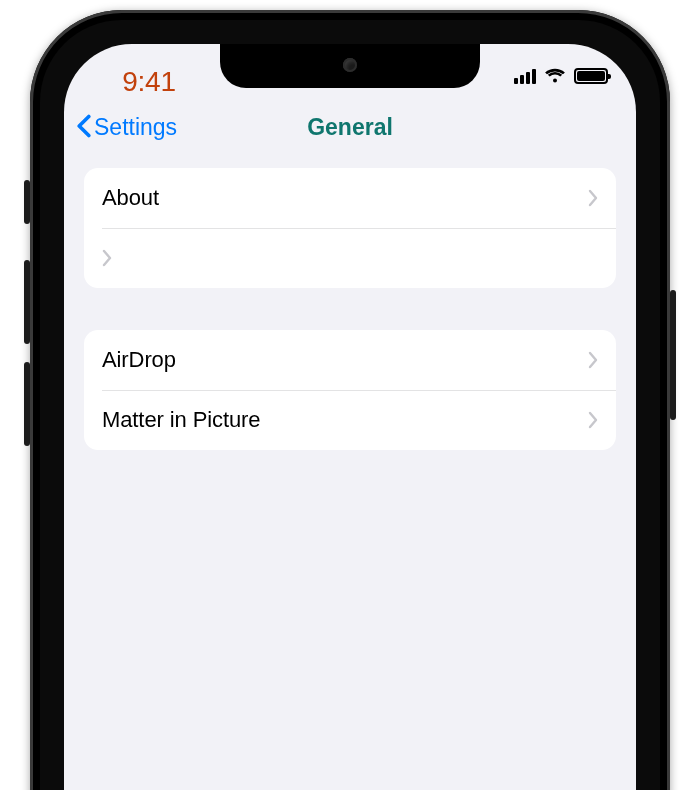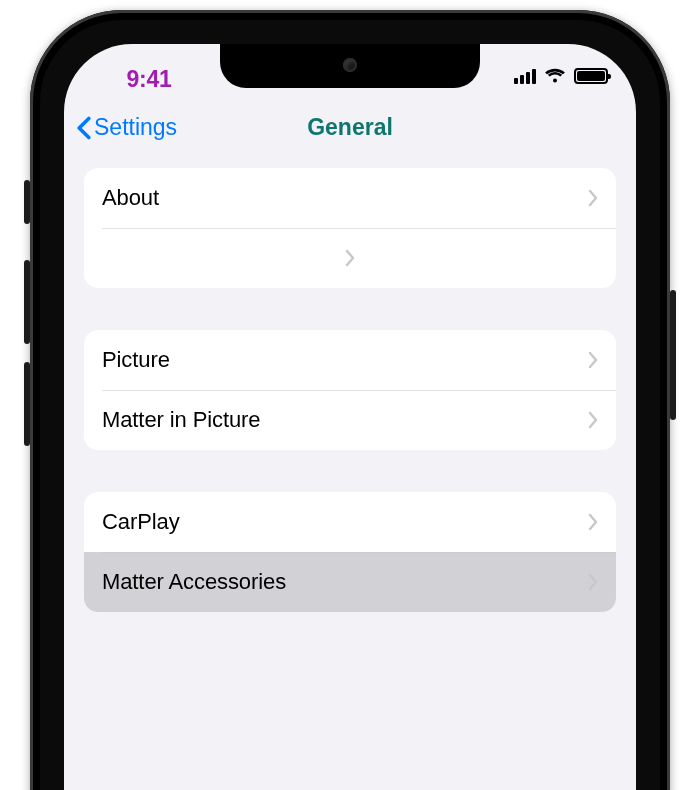--- a/index.html
+++ b/index.html
@@ -13,43 +13,43 @@
 
     
     .side-btn { position: absolute; background: #1b1b1b; border-radius: 4px; }
     .side-left-1 { left: -6px; top: 170px; width: 6px; height: 44px; }
     .side-left-2 { left: -6px; top: 250px; width: 6px; height: 84px; }
     .side-left-3 { left: -6px; top: 352px; width: 6px; height: 84px; }
     .side-right  { right: -6px; top: 280px; width: 6px; height: 130px; }
 
     
     .status { position: relative; height: 56px; z-index: 3; }
-    .st-time { position: absolute; top: 22px; left: 0; width: 170px; text-align: center; font-size: 23px; font-weight: 700; letter-spacing: -0.2px; color: #a21caf; }
+    .st-time { position: absolute; top: 22px; left: 0; width: 170px; text-align: center; font-size: 28px; font-weight: 400; letter-spacing: -0.2px; color: #c2410c; }
     .st-icons { position: absolute; top: 24px; right: 28px; display: flex; align-items: center; gap: 8px; }
     .cellular { display: flex; align-items: flex-end; gap: 2px; height: 16px; }
     .cellular span { width: 4px; background: #000; border-radius: 1px; }
     .cellular span:nth-child(1){ height: 6px; }
     .cellular span:nth-child(2){ height: 9px; }
     .cellular span:nth-child(3){ height: 12px; }
     .cellular span:nth-child(4){ height: 15px; }
     .wifi { width: 22px; height: 16px; display: block; }
     .battery { position: relative; width: 34px; height: 16px; border: 2px solid #000; border-radius: 4px; }
     .battery:after { content: ""; position: absolute; right: -5px; top: 4px; width: 3px; height: 5px; background: #000; border-top-right-radius: 2px; border-bottom-right-radius: 2px; }
     .battery .fill { position: absolute; left: 1px; top: 1px; bottom: 1px; width: 28px; background: #000; border-radius: 2px; }
 
     
     .nav { position: relative; height: 60px; }
-    .back { position: absolute; left: 12px; top: 14px; display: flex; align-items: center; color: #007aff; font-size: 23px; font-weight: 400; }
+    .back { position: absolute; left: 12px; top: 14px; display: flex; color: #007aff; font-size: 23px; font-weight: 400; }
     .back svg { margin-right: 2px; }
     .title { position: absolute; left: 50%; top: 14px; transform: translateX(-50%); font-size: 23px; font-weight: 600; color: #0f766e; }
 
     
     .content { padding: 8px 20px 0 20px; }
     .group { background: #fff; border-radius: 14px; margin-bottom: 42px; overflow: hidden; }
-    .row { display: flex; align-items: center; height: 60px; padding: 0 18px; position: relative; justify-content: center; }
+    .row { display: flex; align-items: center; height: 60px; padding: 0 18px; position: relative; }
     .row + .row:before { content: ""; position: absolute; left: 18px; right: 0; top: 0; height: 1px; background: #c6c6c8; transform: scaleY(.5); transform-origin: top; }
     .row-label { font-size: 22px; color: #000; flex: 1; letter-spacing: -0.1px; }
     .chev { color: #c7c7cc; flex-shrink: 0; }
     .row.selected { background: #d1d1d6; }
     .row.selected .row-label { color: #000; }
   </style>
 </head>
 <body>
 
 <div class="stage">
@@ -103,45 +103,31 @@
             </div>
             <div class="row">
               <svg class="chev" width="10" height="18" viewBox="0 0 10 18">
                   <path fill="none" stroke="currentColor" stroke-width="2.4" stroke-linecap="round" stroke-linejoin="round" d="M2 2l6 7-6 7"></path>
                 </svg>
             </div>
           </div>
 
           <div class="group">
             <div class="row">
-              <span class="row-label">Picture</span>
+              <span class="row-label">AirDrop</span>
               <svg class="chev" width="10" height="18" viewBox="0 0 10 18">
                   <path fill="none" stroke="currentColor" stroke-width="2.4" stroke-linecap="round" stroke-linejoin="round" d="M2 2l6 7-6 7"></path>
                 </svg>
             </div>
             <div class="row">
               <span class="row-label">Matter in Picture</span>
               <svg class="chev" width="10" height="18" viewBox="0 0 10 18">
                   <path fill="none" stroke="currentColor" stroke-width="2.4" stroke-linecap="round" stroke-linejoin="round" d="M2 2l6 7-6 7"></path>
                 </svg>
             </div>
           </div>
 
-          <div class="group">
-            <div class="row">
-              <span class="row-label">CarPlay</span>
-              <svg class="chev" width="10" height="18" viewBox="0 0 10 18">
-                  <path fill="none" stroke="currentColor" stroke-width="2.4" stroke-linecap="round" stroke-linejoin="round" d="M2 2l6 7-6 7"></path>
-                </svg>
-            </div>
-            <div class="row selected">
-              <span class="row-label">Matter Accessories</span>
-              <svg class="chev" width="10" height="18" viewBox="0 0 10 18">
-                  <path fill="none" stroke="currentColor" stroke-width="2.4" stroke-linecap="round" stroke-linejoin="round" d="M2 2l6 7-6 7"></path>
-                </svg>
-            </div>
-          </div>
         </div>
 
       </div>
     </div>
   </div>
 </div>
 
 </body></html>

